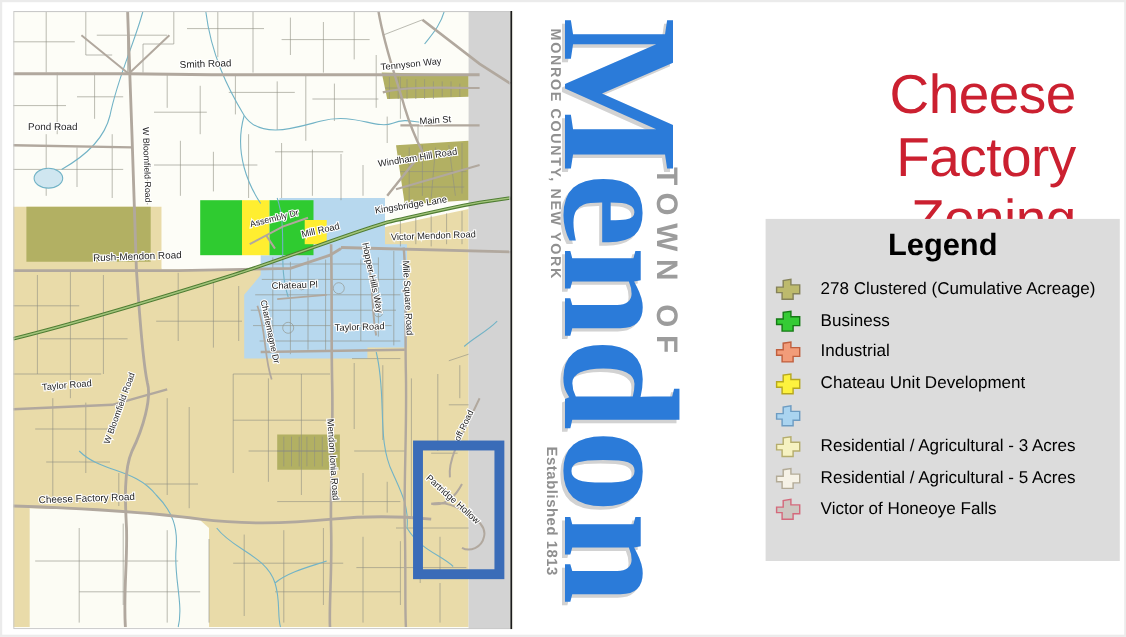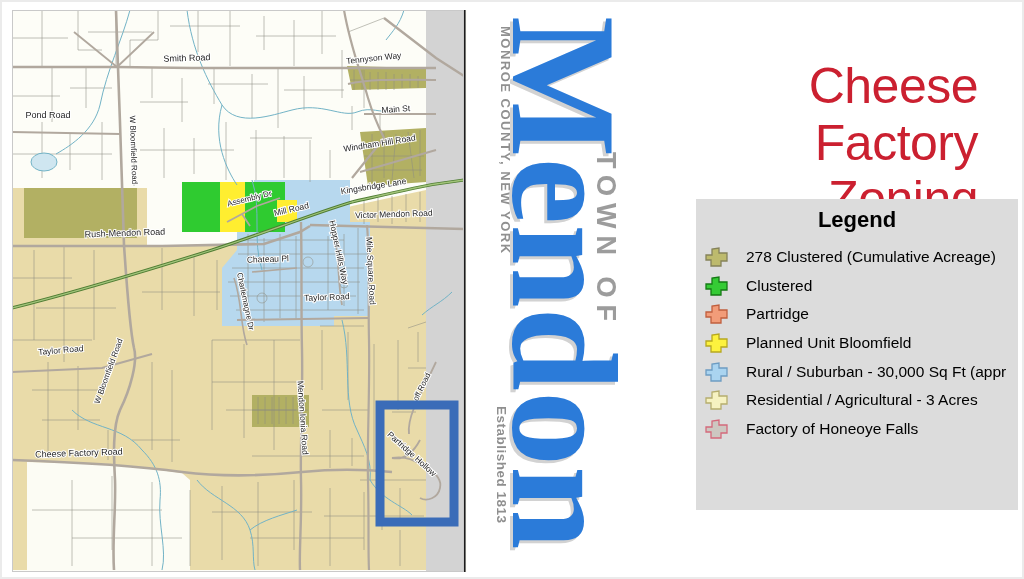--- a/index.html
+++ b/index.html
@@ -18,21 +18,21 @@
   .mendon{left:487px;top:14px;font-size:150px;line-height:1;font-weight:700;
     font-family:"Liberation Serif",serif;color:#2b7bd9;text-shadow:3px 3px 0 #d2d2d2;}
   .townof{left:588px;top:150px;font-size:27px;font-weight:700;color:#9c9c9c;letter-spacing:7px;}
   .established{left:492px;top:404px;font-size:13.5px;font-weight:700;color:#8f8f8f;letter-spacing:.5px;}
   
   .slide-title{position:absolute;left:640px;top:56px;width:336px;text-align:right;
     font-size:50px;line-height:1.13;font-weight:400;letter-spacing:-.5px;}
   
   .legend{position:absolute;left:694px;top:197px;width:322px;height:311px;
     background:#dcdcdc;overflow:hidden;padding-top:6px;box-sizing:border-box;}
-  .legend h2{margin:2px 0 10px 0;text-align:center;font-size:22px;font-weight:700;color:#000;}
+  .legend h2{margin:2px 0 10px 0;text-align:center;font-size:28px;font-weight:700;color:#000;}
   .legend-row{display:flex;align-items:center;height:28.6px;padding-left:8px;}
   .legend-swatch{flex:0 0 26px;margin-right:16px;}
   .legend-label{font-size:15.5px;color:#000;white-space:nowrap;overflow:hidden;}
 </style>
 </head>
 <body>
 
 <div class="slide">
 
   <div class="map-wrap">
@@ -170,55 +170,60 @@
       <svg class="legend-swatch" width="26" height="22" viewBox="0 0 24 22">
         <polygon points="1,9 7,9 7,3 14,2 14,7 22,7 22,15 16,15 16,20 6,20 6,14 1,14" stroke-width="1.3" fill="#bdba6d" stroke="#85825a"></polygon>
       </svg>
       <span class="legend-label">278 Clustered (Cumulative Acreage)</span>
     </div>
 
     <div class="legend-row">
       <svg class="legend-swatch" width="26" height="22" viewBox="0 0 24 22">
         <polygon points="1,9 7,9 7,3 14,2 14,7 22,7 22,15 16,15 16,20 6,20 6,14 1,14" stroke-width="1.3" fill="#35cb35" stroke="#157a15"></polygon>
       </svg>
-      <span class="legend-label">Clustered</span>
+      <span class="legend-label">Business</span>
     </div>
 
     <div class="legend-row">
       <svg class="legend-swatch" width="26" height="22" viewBox="0 0 24 22">
         <polygon points="1,9 7,9 7,3 14,2 14,7 22,7 22,15 16,15 16,20 6,20 6,14 1,14" stroke-width="1.3" fill="#f29c79" stroke="#c05f3e"></polygon>
       </svg>
-      <span class="legend-label">Partridge</span>
+      <span class="legend-label">Industrial</span>
     </div>
 
     <div class="legend-row">
       <svg class="legend-swatch" width="26" height="22" viewBox="0 0 24 22">
         <polygon points="1,9 7,9 7,3 14,2 14,7 22,7 22,15 16,15 16,20 6,20 6,14 1,14" stroke-width="1.3" fill="#fdf23e" stroke="#b7a81f"></polygon>
       </svg>
-      <span class="legend-label">Planned Unit Bloomfield</span>
+      <span class="legend-label">Chateau Unit Development</span>
     </div>
 
     <div class="legend-row">
       <svg class="legend-swatch" width="26" height="22" viewBox="0 0 24 22">
         <polygon points="1,9 7,9 7,3 14,2 14,7 22,7 22,15 16,15 16,20 6,20 6,14 1,14" stroke-width="1.3" fill="#aad4f0" stroke="#6d9cc2"></polygon>
       </svg>
-      <span class="legend-label">Rural / Suburban - 30,000 Sq Ft (appr</span>
     </div>
 
     <div class="legend-row">
       <svg class="legend-swatch" width="26" height="22" viewBox="0 0 24 22">
         <polygon points="1,9 7,9 7,3 14,2 14,7 22,7 22,15 16,15 16,20 6,20 6,14 1,14" stroke-width="1.3" fill="#f6f2c1" stroke="#b5ad6d"></polygon>
       </svg>
       <span class="legend-label">Residential / Agricultural - 3 Acres</span>
     </div>
 
 
+    <div class="legend-row">
+      <svg class="legend-swatch" width="26" height="22" viewBox="0 0 24 22">
+        <polygon points="1,9 7,9 7,3 14,2 14,7 22,7 22,15 16,15 16,20 6,20 6,14 1,14" stroke-width="1.3" fill="#f6f2e6" stroke="#b3ab97"></polygon>
+      </svg>
+      <span class="legend-label">Residential / Agricultural - 5 Acres</span>
+    </div>
 
     <div class="legend-row">
       <svg class="legend-swatch" width="26" height="22" viewBox="0 0 24 22">
         <polygon points="1,9 7,9 7,3 14,2 14,7 22,7 22,15 16,15 16,20 6,20 6,14 1,14" stroke-width="1.3" fill="#cdc7c1" stroke="#d4697b"></polygon>
       </svg>
-      <span class="legend-label">Factory of Honeoye Falls</span>
+      <span class="legend-label">Victor of Honeoye Falls</span>
     </div>
   </div>
   </div>
 
 </div>
 
 </body></html>

